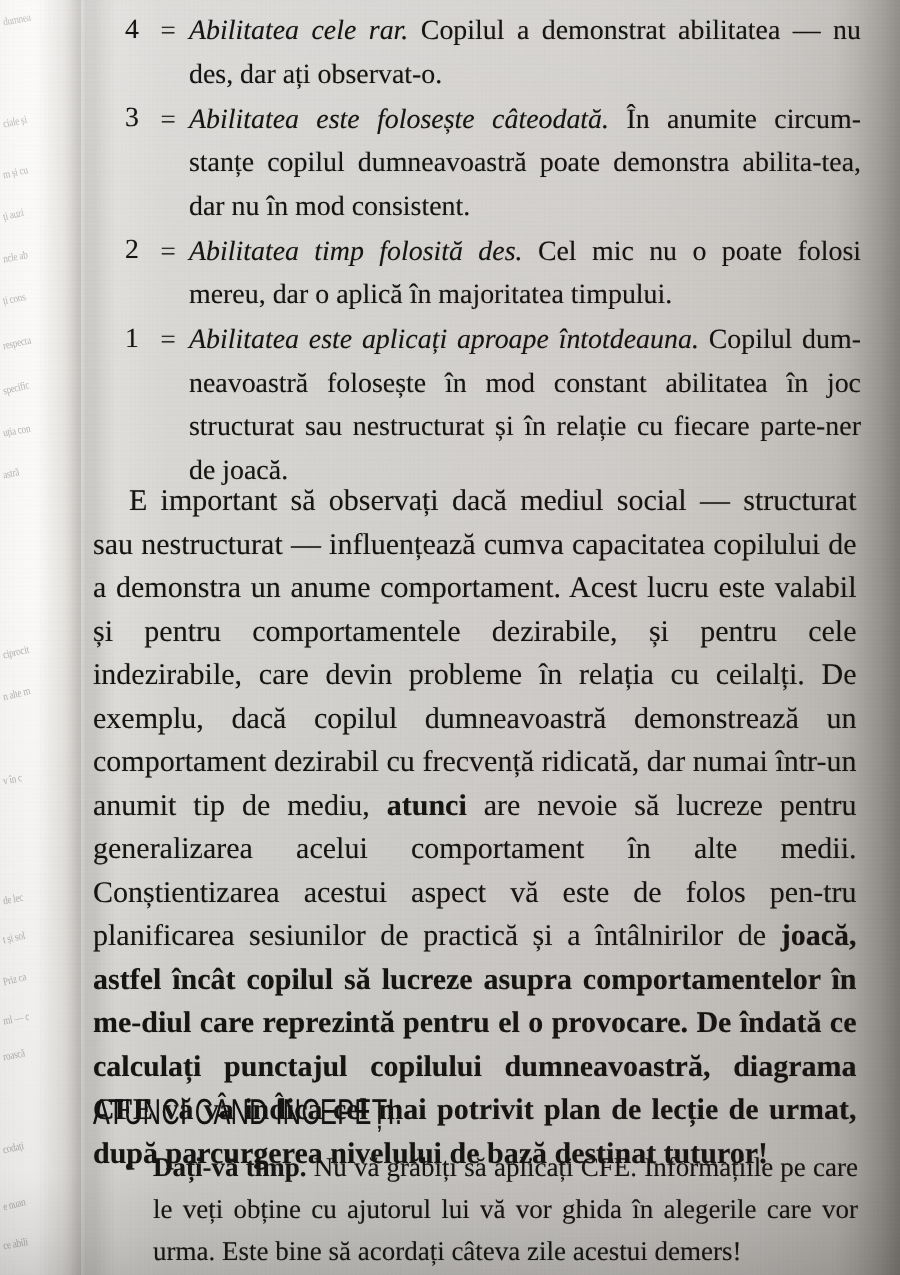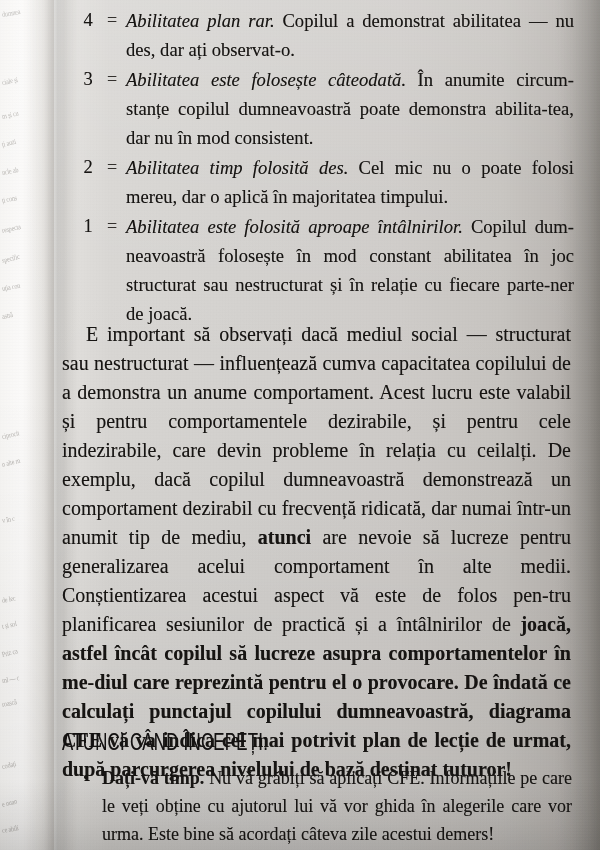--- a/index.html
+++ b/index.html
@@ -308,39 +308,39 @@
   <div class="page-edge-bottom"></div>
   <div class="paper-sheen"></div>
 
   <div class="content">
 
     <div class="scale-list">
 
       <div class="scale-row">
         <div class="scale-num">4</div>
         <div class="scale-eq">=</div>
-        <div class="scale-text"><i>Abilitatea plan rar.</i><span> Copilul a demonstrat abilitatea — nu des, dar ați observat-o.</span></div>
+        <div class="scale-text"><i>Abilitatea cele rar.</i><span> Copilul a demonstrat abilitatea — nu des, dar ați observat-o.</span></div>
       </div>
 
       <div class="scale-row">
         <div class="scale-num">3</div>
         <div class="scale-eq">=</div>
         <div class="scale-text"><i>Abilitatea este folosește câteodată.</i><span> În anumite circum-​stanțe copilul dumneavoastră poate demonstra abilita-​tea, dar nu în mod consistent.</span></div>
       </div>
 
       <div class="scale-row">
         <div class="scale-num">2</div>
         <div class="scale-eq">=</div>
         <div class="scale-text"><i>Abilitatea timp folosită des.</i><span> Cel mic nu o poate folosi mereu, dar o aplică în majoritatea timpului.</span></div>
       </div>
 
       <div class="scale-row">
         <div class="scale-num">1</div>
         <div class="scale-eq">=</div>
-        <div class="scale-text"><i>Abilitatea este folosită aproape întâlnirilor.</i><span> Copilul dum-​neavoastră folosește în mod constant abilitatea în joc structurat sau nestructurat și în relație cu fiecare parte-​ner de joacă.</span></div>
+        <div class="scale-text"><i>Abilitatea este aplicați aproape întotdeauna.</i><span> Copilul dum-​neavoastră folosește în mod constant abilitatea în joc structurat sau nestructurat și în relație cu fiecare parte-​ner de joacă.</span></div>
       </div>
 
     </div>
 
     <p class="body-para"><span>E important să observați dacă mediul social — structurat sau nestructurat — influențează cumva capacitatea copilului de a demonstra un anume comportament. Acest lucru este valabil și pentru comportamentele dezirabile, și pentru cele indezirabile, care devin probleme în relația cu ceilalți. De exemplu, dacă copilul dumneavoastră demonstrează un comportament dezirabil cu frecvență ridicată, dar numai într-un anumit tip de mediu, </span><b>atunci</b><span> are nevoie să lucreze pentru generalizarea acelui comportament în alte medii. Conștientizarea acestui aspect vă este de folos pen-tru planificarea sesiunilor de practică și a întâlnirilor de </span><b>joacă, astfel încât copilul să lucreze asupra comportamentelor în me-diul care reprezintă pentru el o provocare. De îndată ce calculați punctajul copilului dumneavoastră, diagrama CFE vă va indica cel mai potrivit plan de lecție de urmat, după parcurgerea nivelului de bază destinat tuturor!</b><span></span></p>
 
     <h2 class="section-heading">ATUNCI CÂND ÎNCEPEȚI:</h2>
 
     <div class="bullet-list">
       <div class="bullet-row">

